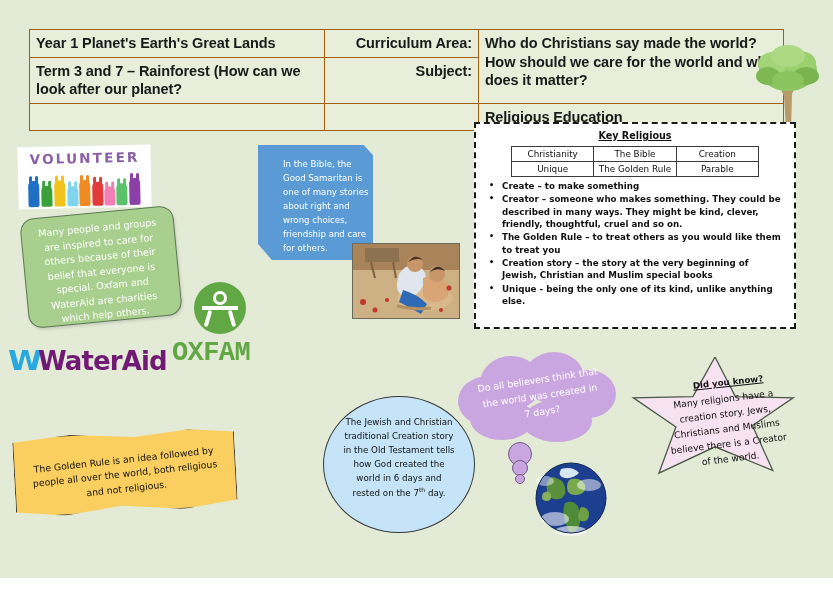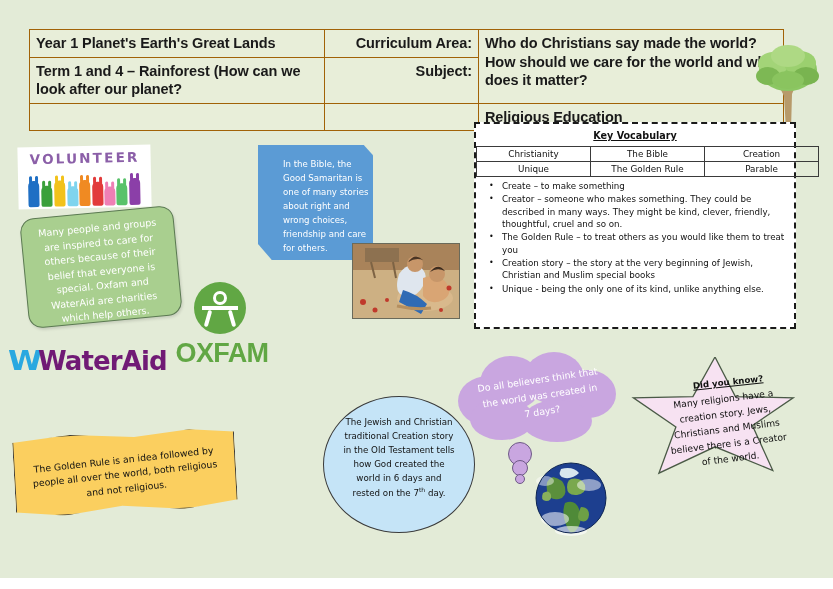--- a/index.html
+++ b/index.html
@@ -99,21 +99,21 @@
     background:#ffffff;
     border:2.5px dashed #1a1a1a;
   }
   #vocab-title{
     margin:6px 0 5px 0;text-align:center;
     font-size:9.6px;font-weight:bold;text-decoration:underline;
     color:#111;
     font-family:"DejaVu Sans", sans-serif;
   }
   #vocab-table{
-    border-collapse:collapse;margin:0 auto;width:343px;
+    border-collapse:collapse;margin:0 auto;width:248px;
     table-layout:fixed;
   }
   #vocab-table td{
     border:1px solid #3a3a3a;
     text-align:center;
     font-size:8.8px;
     padding:2px 0;
     color:#111;
     font-family:"DejaVu Sans", sans-serif;
   }
@@ -121,20 +121,21 @@
     margin:3px 0 0 0;padding:0 8px 0 26px;
     list-style:none;
   }
   #vocab-list li{
     position:relative;
     font-size:8.7px;
     line-height:1.42;
     color:#111;
     margin-bottom:1px;
     font-family:"DejaVu Sans", sans-serif;
+    font-weight:bold;
   }
   #vocab-list li:before{
     content:"\2022";
     position:absolute;left:-13px;top:0;font-size:8px;
   }
 
   
   #wateraid{position:absolute;left:10px;top:344px;width:152px;height:34px;}
   #wateraid-mark{
     position:absolute;left:0;top:1px;width:28px;height:32px;
@@ -163,23 +164,23 @@
   #oxfam-body{
     position:absolute;left:8px;top:24px;width:36px;height:20px;
     border-top:4px solid #ffffff;
   }
   #oxfam-body:before,#oxfam-body:after{
     content:"";position:absolute;top:0;width:4px;height:17px;background:#ffffff;border-radius:2px;
   }
   #oxfam-body:before{left:4px;transform:rotate(16deg);}
   #oxfam-body:after{right:4px;transform:rotate(-16deg);}
   #oxfam-word{
-    position:absolute;left:0;top:56px;width:100px;text-align:center;
+    position:absolute;left:0;top:56px;width:100px;text-align:left;
     font-size:27px;font-weight:bold;color:#61a744;letter-spacing:-0.6px;
-    font-family:Liberation Sans, sans-serif;
+    font-family:Liberation Mono, monospace;
   }
 
   
   #yellow-banner{
     position:absolute;left:14px;top:432px;width:220px;height:78px;
     background:#fbcf5f;
     border:1px solid #3c3c3c;
     clip-path:polygon(0 6%, 26% 0, 55% 7%, 80% 1%, 100% 7%, 100% 92%, 76% 100%, 48% 92%, 22% 100%, 0 93%);
     transform:rotate(-3.2deg);
     box-shadow:1px 2px 3px rgba(0,0,0,.12);
@@ -265,21 +266,21 @@
 <div id="page">
 
   <table id="header-table">
     <tbody>
         <tr>
       <td class="col-topic" rowspan="1">Year 1  Planet's Earth's Great Lands</td>
       <td class="col-label">Curriculum Area:</td>
       <td class="col-value" rowspan="2">Who do Christians say made the world? How should we care for the world and why does it matter?</td>
     </tr>
     <tr>
-      <td class="col-topic">Term 1 and 4  – Rainforest (How can we look after our planet?</td>
+      <td class="col-topic">Term 3 and 7  – Rainforest (How can we look after our planet?</td>
       <td class="col-label">Subject:</td>
     </tr>
     <tr>
       <td class="col-topic">&nbsp;</td>
       <td class="col-label">&nbsp;</td>
       <td class="col-value">Religious Education</td>
     </tr>
   </tbody>
     </table>
 
@@ -332,21 +333,21 @@
     <path d="M50 46 q14 4 24 14 l-6 10 q-14 -8 -22 -12 z" fill="#2f6bb5"></path>
     <path d="M44 62 q18 4 34 2" stroke="#b58f5f" stroke-width="3" fill="none"></path>
     <circle cx="10" cy="58" r="3" fill="#c0392b"></circle>
     <circle cx="22" cy="66" r="2.5" fill="#c0392b"></circle>
     <circle cx="34" cy="56" r="2" fill="#c0392b"></circle>
     <circle cx="96" cy="44" r="2.5" fill="#c0392b"></circle>
     <circle cx="88" cy="66" r="2" fill="#c0392b"></circle>
   </svg>
 
   <div id="vocab-panel">
-    <div id="vocab-title">Key Vocabulary</div>
+    <div id="vocab-title">Key Religious</div>
     <table id="vocab-table">
       <tbody>
           <tr>
         <td>Christianity</td>
         <td>The Bible</td>
         <td>Creation</td>
       </tr>
       <tr>
         <td>Unique</td>
         <td>The Golden Rule</td>

